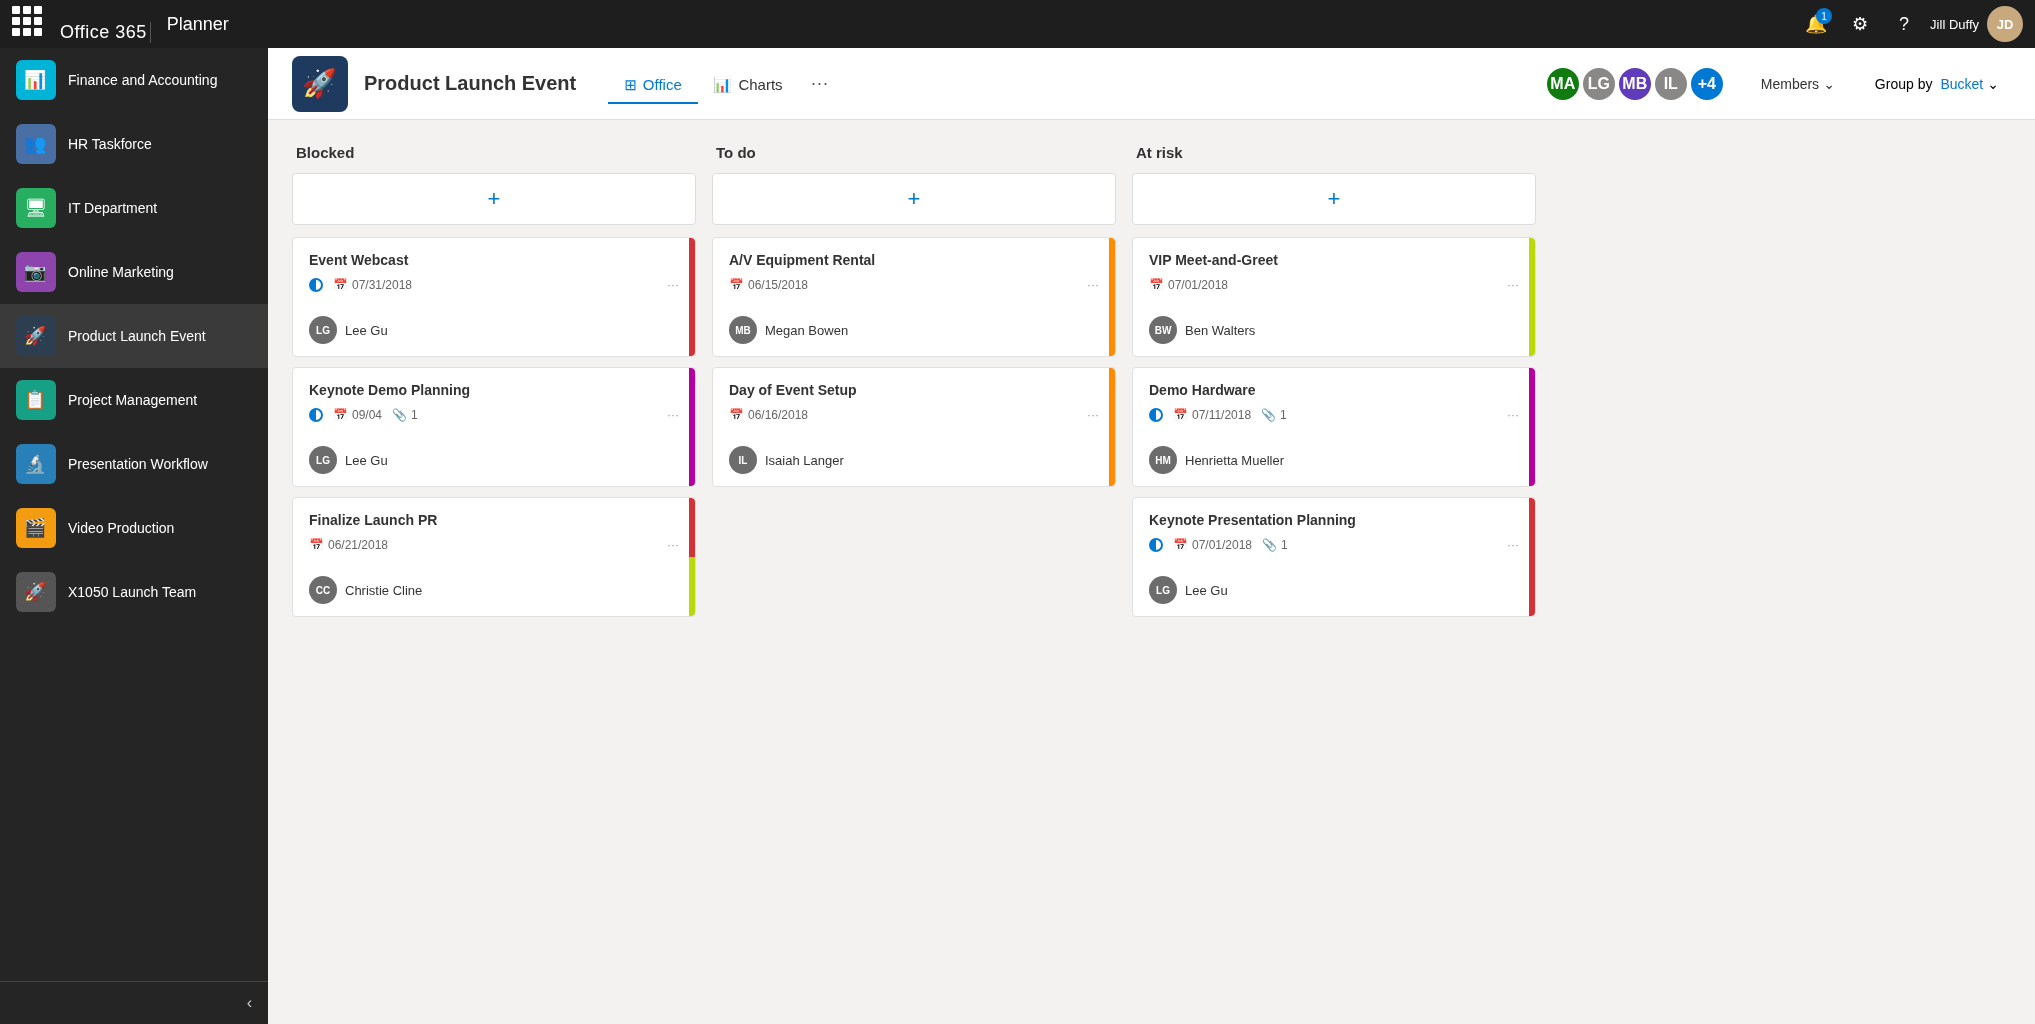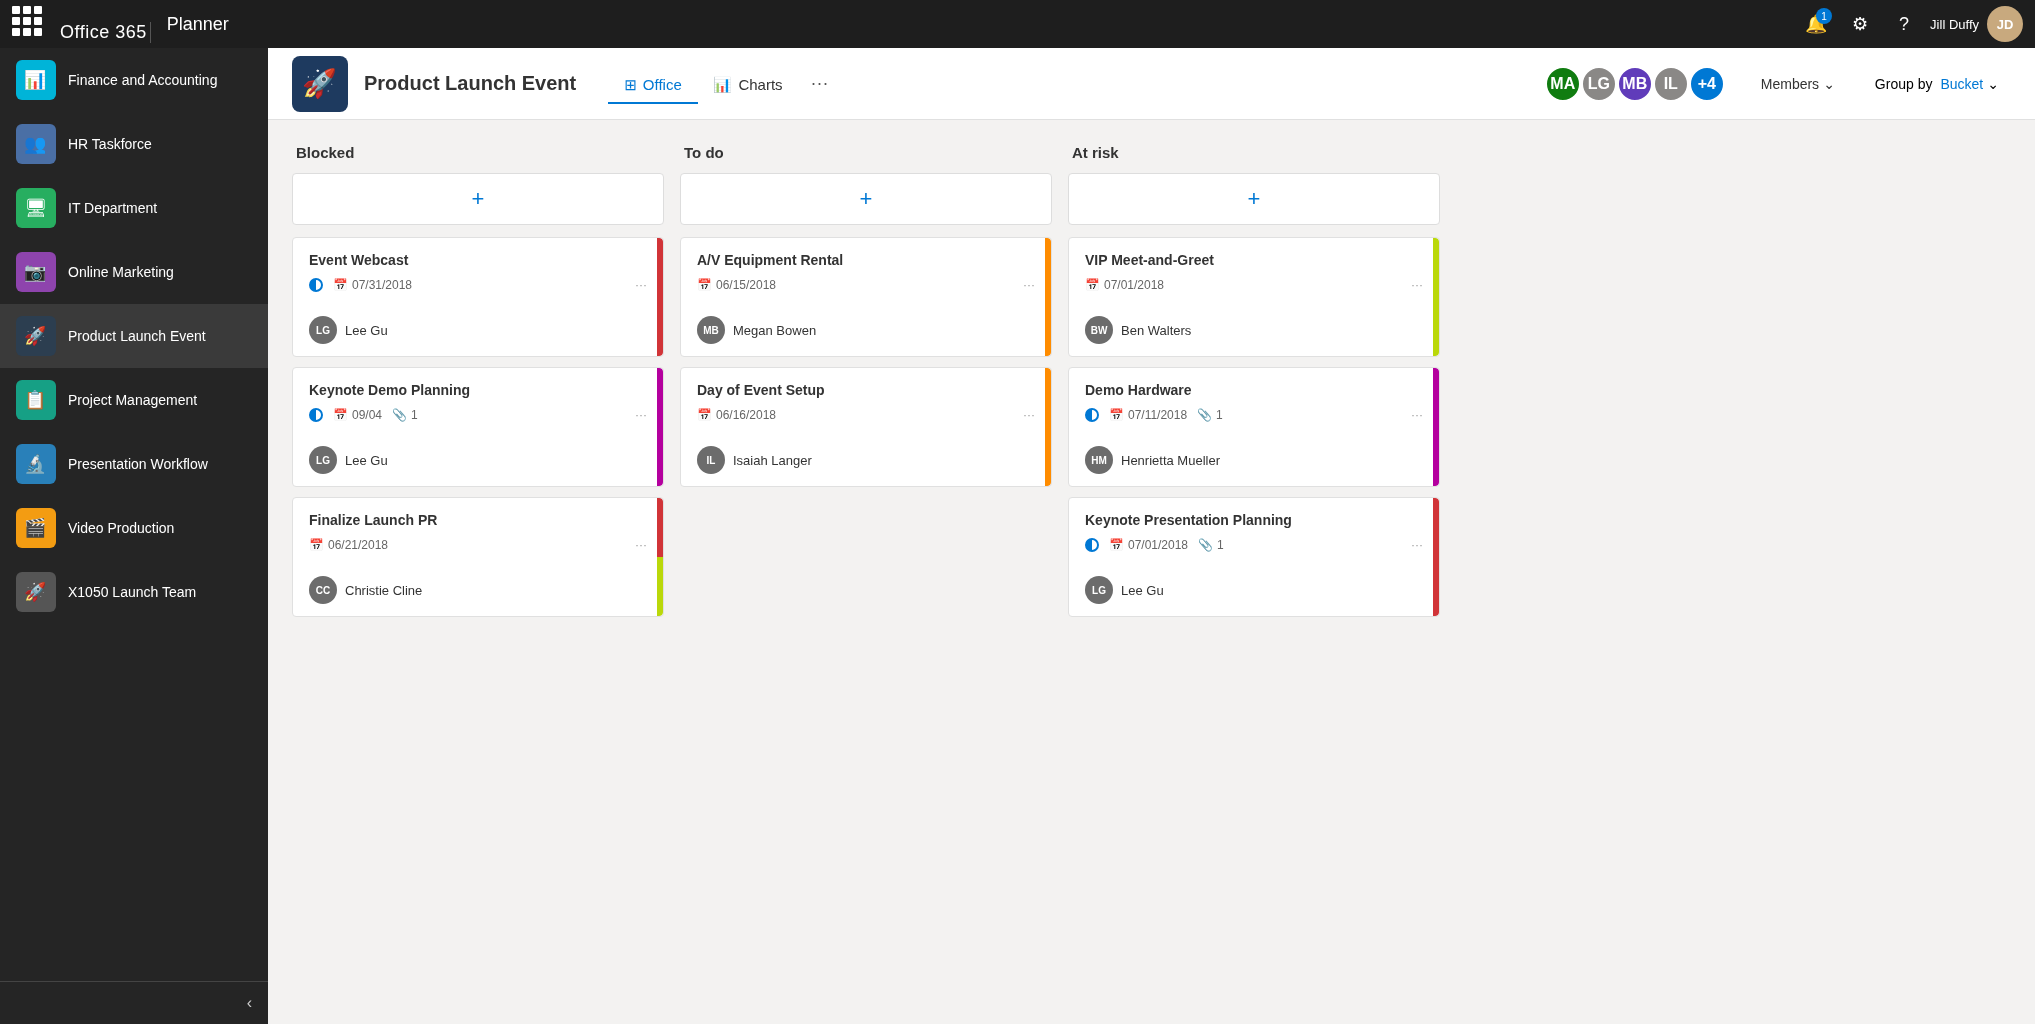--- a/index.html
+++ b/index.html
@@ -106,21 +106,21 @@
     .group-by-btn {
       padding: 6px 12px; font-size: 14px; cursor: pointer;
       display: flex; align-items: center; gap: 4px;
     }
     .group-by-btn span.blue { color: #0078d4; font-weight: 500; }
 
     
     .board { flex: 1; overflow-x: auto; overflow-y: auto; padding: 24px; display: flex; gap: 16px; align-items: flex-start; }
 
     
-    .column { width: 372px; flex-shrink: 0; }
+    .column { width: 404px; flex-shrink: 0; }
     .column-header { font-size: 15px; font-weight: 600; color: #333; margin-bottom: 12px; padding: 0 4px; }
 
     
     .add-task-btn {
       background: white; border: 1px solid #ddd; border-radius: 4px;
       height: 52px; display: flex; align-items: center; justify-content: center;
       cursor: pointer; color: #0078d4; font-size: 22px; margin-bottom: 12px;
     }
 
     

